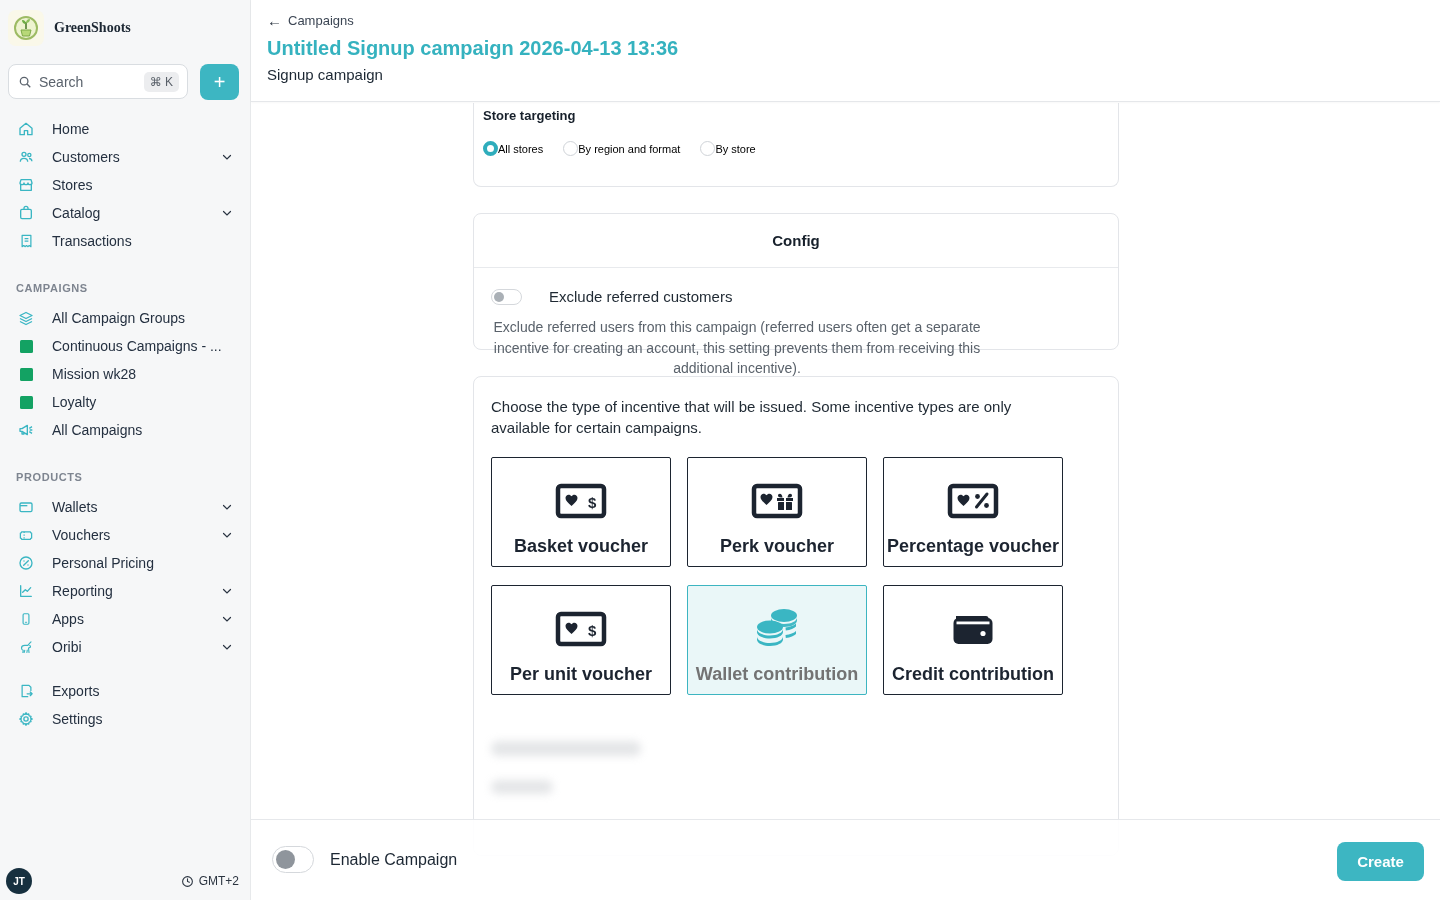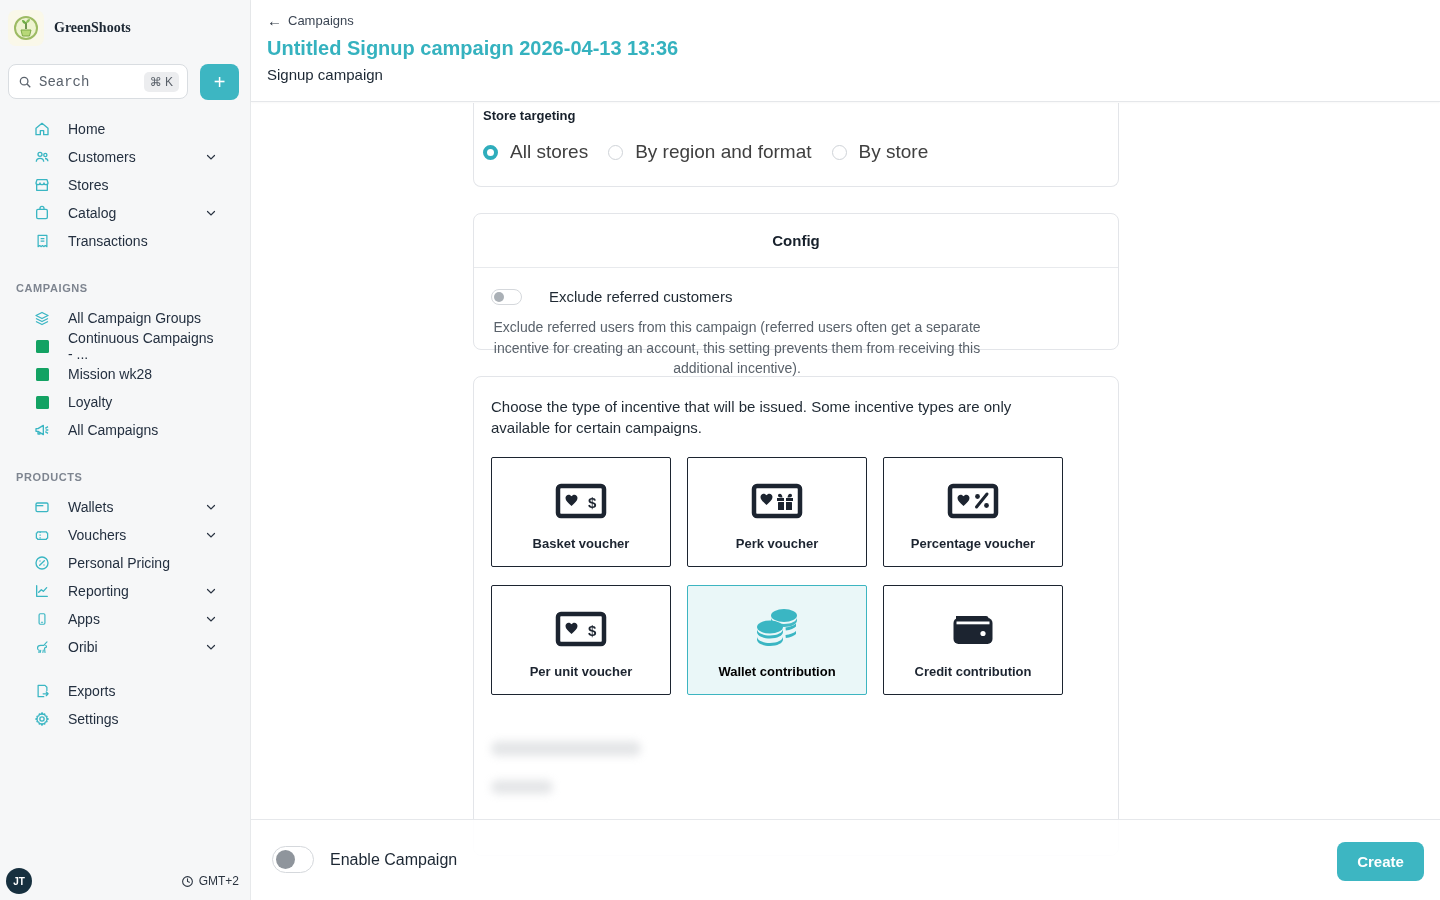--- a/index.html
+++ b/index.html
@@ -11,30 +11,30 @@
              background:#f6f7f8; border-right:1px solid #e7e9eb; }
   .logo-row { position:absolute; left:8px; top:10px; display:flex; align-items:center; gap:10px; }
   .logo-box { width:36px; height:36px; border-radius:8px; background:#faf8e9;
               display:flex; align-items:center; justify-content:center; }
   .brand-name { font-size:14px; font-weight:700; color:#1c2733;font-family:Liberation Serif, serif; }
 
   .search-row { position:absolute; left:8px; top:64px; display:flex; gap:12px; }
   .search-box { width:180px; height:35px; background:#fff; border:1px solid #d9dde1;
                 border-radius:8px; display:flex; align-items:center; padding:0 8px 0 9px; }
   .search-box input { border:none; outline:none; flex:1; min-width:0; font-size:14px;
-                      color:#737373; background:transparent; font-family:Liberation Mono, monospace; }
+                      color:#737373; background:transparent; font-family:Liberation Sans, sans-serif; }
   .search-box input::placeholder { color:#5a626c; }
   .kbd-badge { background:#ecedef; border-radius:5px; font-size:12px; color:#596069;
                padding:3px 6px; white-space:nowrap; }
   .add-btn { width:39px; height:36px; border:none; border-radius:8px; background:#3db6c2;
              color:#fff; font-size:20px; line-height:1; cursor:pointer;
              display:flex; align-items:center; justify-content:center; }
 
   .nav-row { position:absolute; left:0; width:251px; height:28px; display:flex;
-             align-items:center; padding:0 34px; cursor:pointer; }
+             align-items:center; padding:0 18px; cursor:pointer; }
   .nav-row .nicon { width:16px; height:16px; flex:0 0 16px; display:flex;
                     align-items:center; justify-content:center; }
   .nav-row .nlabel { margin-left:18px; font-size:14px; color:#243040; }
   .nav-row .chev { margin-left:auto; display:flex; align-items:center; }
 
   .section-label { position:absolute; left:16px; font-size:11px; font-weight:700;
                    letter-spacing:.6px; color:#7e8590; }
 
   .avatar { position:absolute; left:6px; top:868px; width:26px; height:26px; border-radius:50%;
             background:#17303f; color:#fff; font-size:10px; font-weight:700;
@@ -58,21 +58,21 @@
   .card { border:1px solid #e3e5e9; border-radius:8px; background:#fff; }
   .card-clipped-top { border-top:none; border-top-left-radius:0; border-top-right-radius:0; }
 
   .store-card { height:84px; padding:5px 17px 0 9px; }
   .store-label { font-size:13px; font-weight:700; color:#17202b; }
   .radio-row { margin-top:18px; display:flex; align-items:center; }
   .radio-opt { display:flex; align-items:center; cursor:pointer; }
   .radio-dot { width:15px; height:15px; border-radius:50%; background:#fff; }
   .radio-dot.sel { border:4.5px solid #2fadbc; }
   .radio-dot.unsel { border:1.5px solid #cfd3d8; }
-  .radio-opt .rlabel { margin-left:12px; font-size:19px; color:#404040; }
+  .radio-opt .rlabel { margin-left:0; font-size:11px; color:#000000; }
   .radio-opt + .radio-opt { margin-left:20px; }
 
   .config-card { margin-top:26px; height:137px;text-align:center; }
   .card-head { padding:18px 17px 0 17px; height:54px; border-bottom:1px solid #e8eaed; }
   .card-head h3 { font-size:15px; font-weight:700; color:#17202b; }
   .config-body { padding:20px 17px 0 17px; }
   .toggle-row { display:flex; align-items:center; cursor:pointer; }
   .toggle-sm { width:31px; height:16px; border-radius:9px; background:#fff;
                border:1px solid #d5d8dc; position:relative; flex:0 0 31px; }
   .toggle-sm .knob { position:absolute; left:2px; top:2px; width:10px; height:10px;
@@ -82,23 +82,23 @@
 
   .rewards-card { margin-top:26px; height:480px; }
   .rewards-body { padding:19px 17px 0 17px; }
   .rewards-desc { width:580px; font-size:15px; line-height:21px; color:#1f2933; }
   .tile-grid { margin-top:19px; display:grid; grid-template-columns:repeat(3,180px);
                grid-auto-rows:110px; column-gap:16px; row-gap:18px; }
   .tile { border:1.5px solid #1c2430; border-radius:2px; background:#fff; cursor:pointer;
           display:flex; flex-direction:column; align-items:center; justify-content:flex-start;
           padding-top:20px; }
   .tile .ticon { height:46px; display:flex; align-items:center; justify-content:center; }
-  .tile .tlabel { margin-top:12px; font-size:13px; font-weight:700; color:#1c2430; }
+  .tile .tlabel { margin-top:12px; font-size:18px; font-weight:700; color:#1c2430; }
   .tile.selected { border:1.5px solid #3db5c1; background:#eaf7f8; }
-  .tile.selected .tlabel { color:#000000; }
+  .tile.selected .tlabel { color:#737373; }
 
   .ghost { background:#b9bdc2; border-radius:7px; filter:blur(4px); opacity:.38; }
   .ghost1 { width:150px; height:15px; margin:46px 0 0 0; }
   .ghost2 { width:62px; height:14px; margin-top:24px; }
 
   
   .bottom-bar { position:absolute; left:251px; right:0; bottom:0; height:81px;
                 background:rgba(255,255,255,.93); border-top:1px solid #e6e8eb; z-index:10; }
   .enable-row { position:absolute; left:21px; top:26px; display:flex; align-items:center; cursor:pointer; }
   .toggle-lg { width:42px; height:27px; border-radius:14px; background:#fff;

